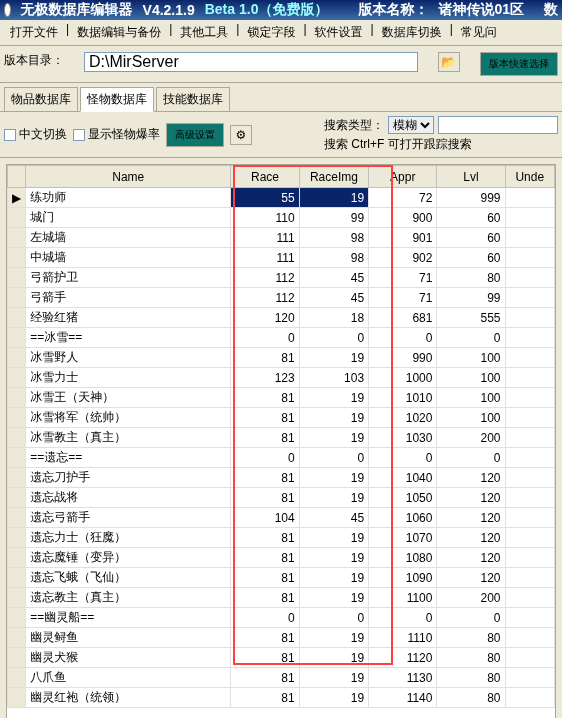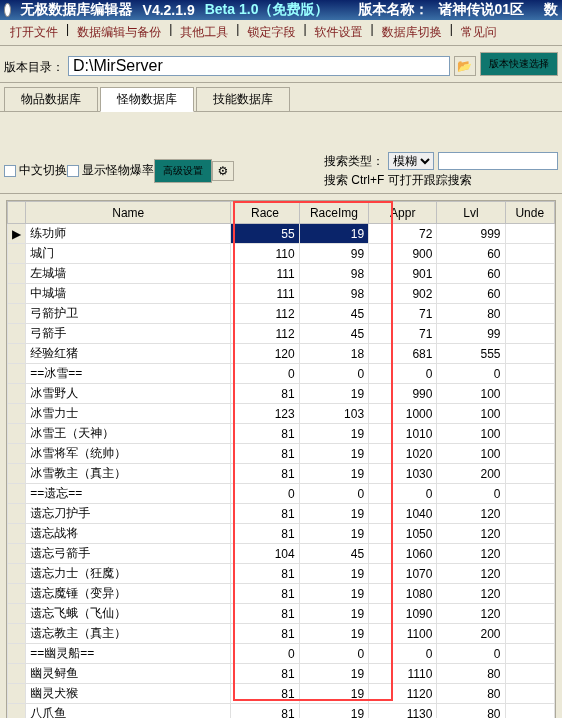--- a/index.html
+++ b/index.html
@@ -1,28 +1,28 @@
 <!DOCTYPE html>
 <html><head>
 <meta charset="utf-8">
 <style>
 * { box-sizing: border-box; margin: 0; padding: 0; }
 body { font-family: "SimSun", "宋体", sans-serif; font-size: 12px; background: #ece9d8; width: 562px; height: 718px; overflow: hidden; }
 .titlebar { background: linear-gradient(#0a246a, #3a6ea5); color: #fff; height: 20px; display: flex; align-items: center; padding: 0 4px; gap: 10px; font-weight: bold; font-size: 14px; white-space: nowrap; }
 .titlebar .ico { width: 14px; height: 14px; background: #fff; border-radius: 50%; border: 1px solid #888; display: inline-block; }
 .menubar { background: #ece9d8; border-bottom: 1px solid #aca899; padding: 2px 4px; display: flex; gap: 2px; white-space: nowrap; }
-.menubar span { padding: 2px 6px; color: #7f1d1d; }
-.pathrow { display: flex; align-items: flex-end; padding: 6px 4px; gap: 4px; background: #ece9d8; border-bottom: 1px solid #aca899; }
+.menubar span { padding: 2px 6px; color: #000000; }
+.pathrow { display: flex; align-items: flex-start; padding: 6px 4px; gap: 20px; background: #ece9d8; border-bottom: 1px solid #aca899; }
 .pathrow input { flex: 1; height: 20px; border: 1px solid #7f9db9; padding: 0 4px; background: #fff; font-family: inherit; font-size: 16px; }
 .btn { background: #0f766e; border: 1px solid #aca899; padding: 4px 8px; font-size: 10px; font-family: inherit; cursor: pointer; }
 .icon-btn { width: 22px; height: 20px; background: #ece9d8; border: 1px solid #aca899; display: inline-flex; align-items: center; justify-content: center; }
 .tabs { display: flex; border-bottom: 1px solid #aca899; padding: 4px 4px 0; gap: 2px; }
-.tab { border: 1px solid #aca899; border-bottom: none; padding: 3px 16px; background: #ece9d8; cursor: pointer; }
+.tab { border: 1px solid #aca899; border-bottom: none; padding: 3px 6px; background: #ece9d8; cursor: pointer; }
 .tab.active { background: #fff; border-bottom: 1px solid #fff; margin-bottom: -1px; }
-.filterrow { display: flex; align-items: center; padding: 4px; gap: 0; border-bottom: 1px solid #aca899; background: #ece9d8; margin-top: 36px; }
+.filterrow { display: flex; align-items: center; padding: 4px; gap: 6px; border-bottom: 1px solid #aca899; background: #ece9d8; }
 .filterright { margin-left: auto; display: flex; flex-direction: column; gap: 2px; font-size: 12px; }
 .filterright .srow { display: flex; align-items: center; gap: 4px; }
 .filterright select, .filterright input { border: 1px solid #7f9db9; font-size: 12px; font-family: inherit; height: 18px; }
 .gridwrap { position: relative; background: #fff; height: 560px; overflow: hidden; border: 1px solid #aca899; margin: 6px; }
 .grid { width: 100%; border-collapse: collapse; font-size: 12px; }
 .grid th { background: #ece9d8; border: 1px solid #c0c0c0; padding: 2px 4px; font-weight: normal; height: 22px; }
 .grid td { border: 1px solid #e0e0e0; padding: 1px 4px; height: 17px; white-space: nowrap; }
 .grid td.num { text-align: right; }
 .rowmark { width: 12px; background: #ece9d8; border-right: 1px solid #c0c0c0; text-align: center; }
 .selcell { background: #0a246a; color: #ffffff; }

